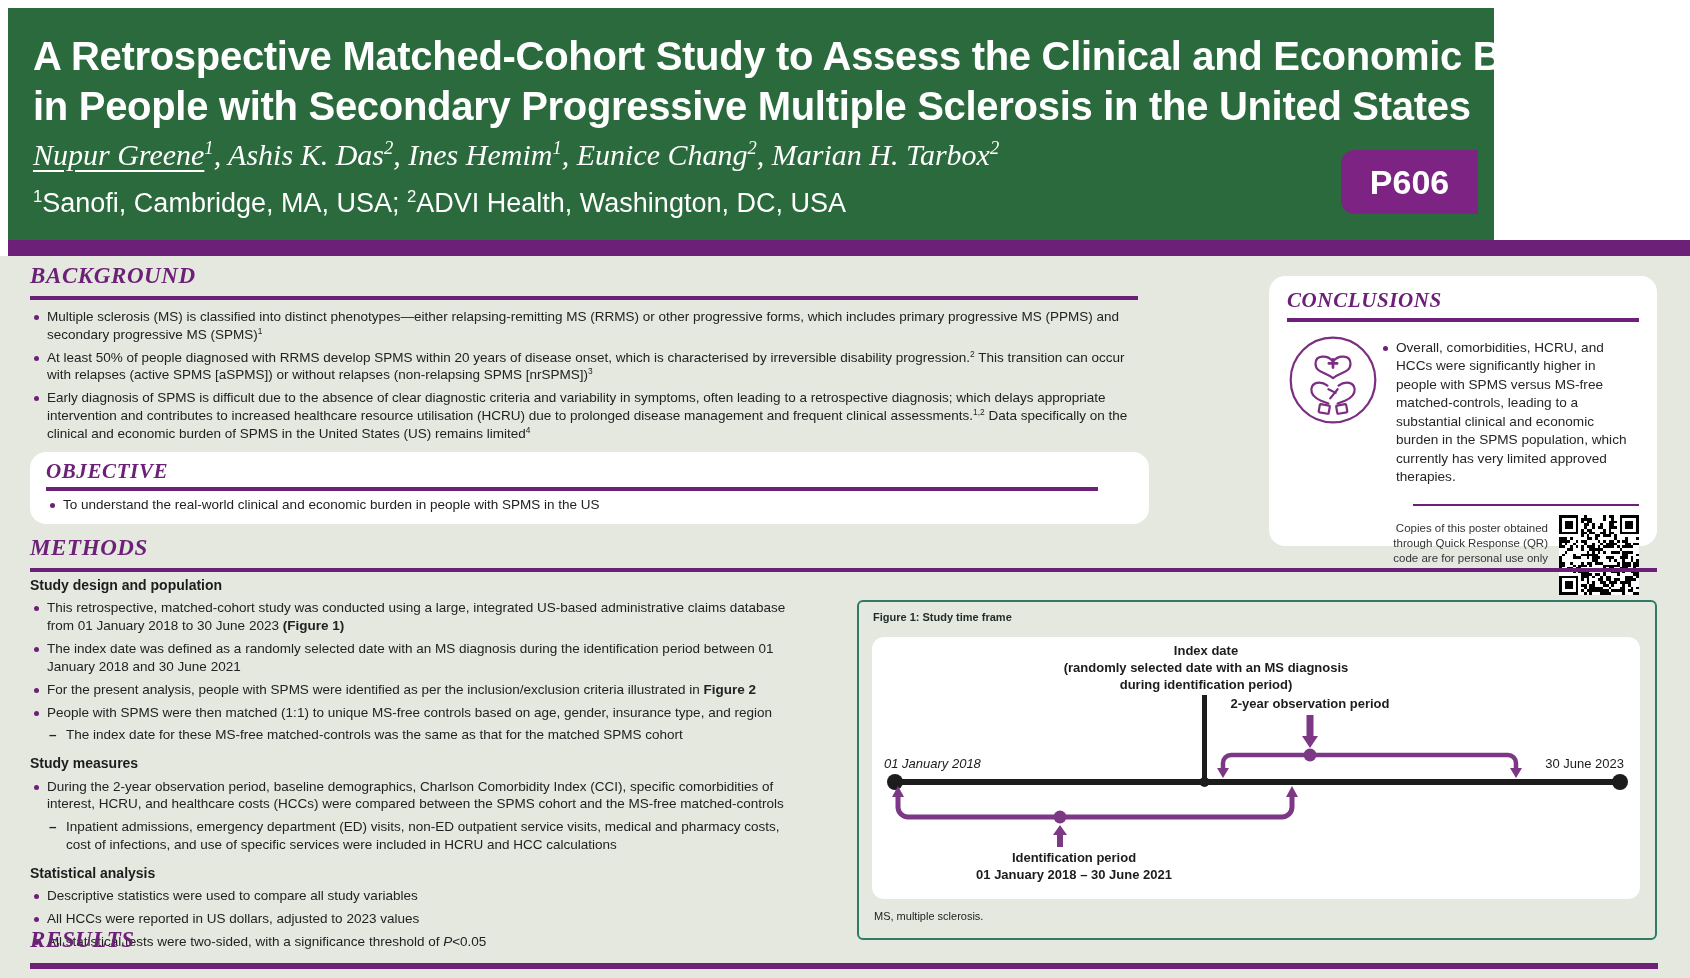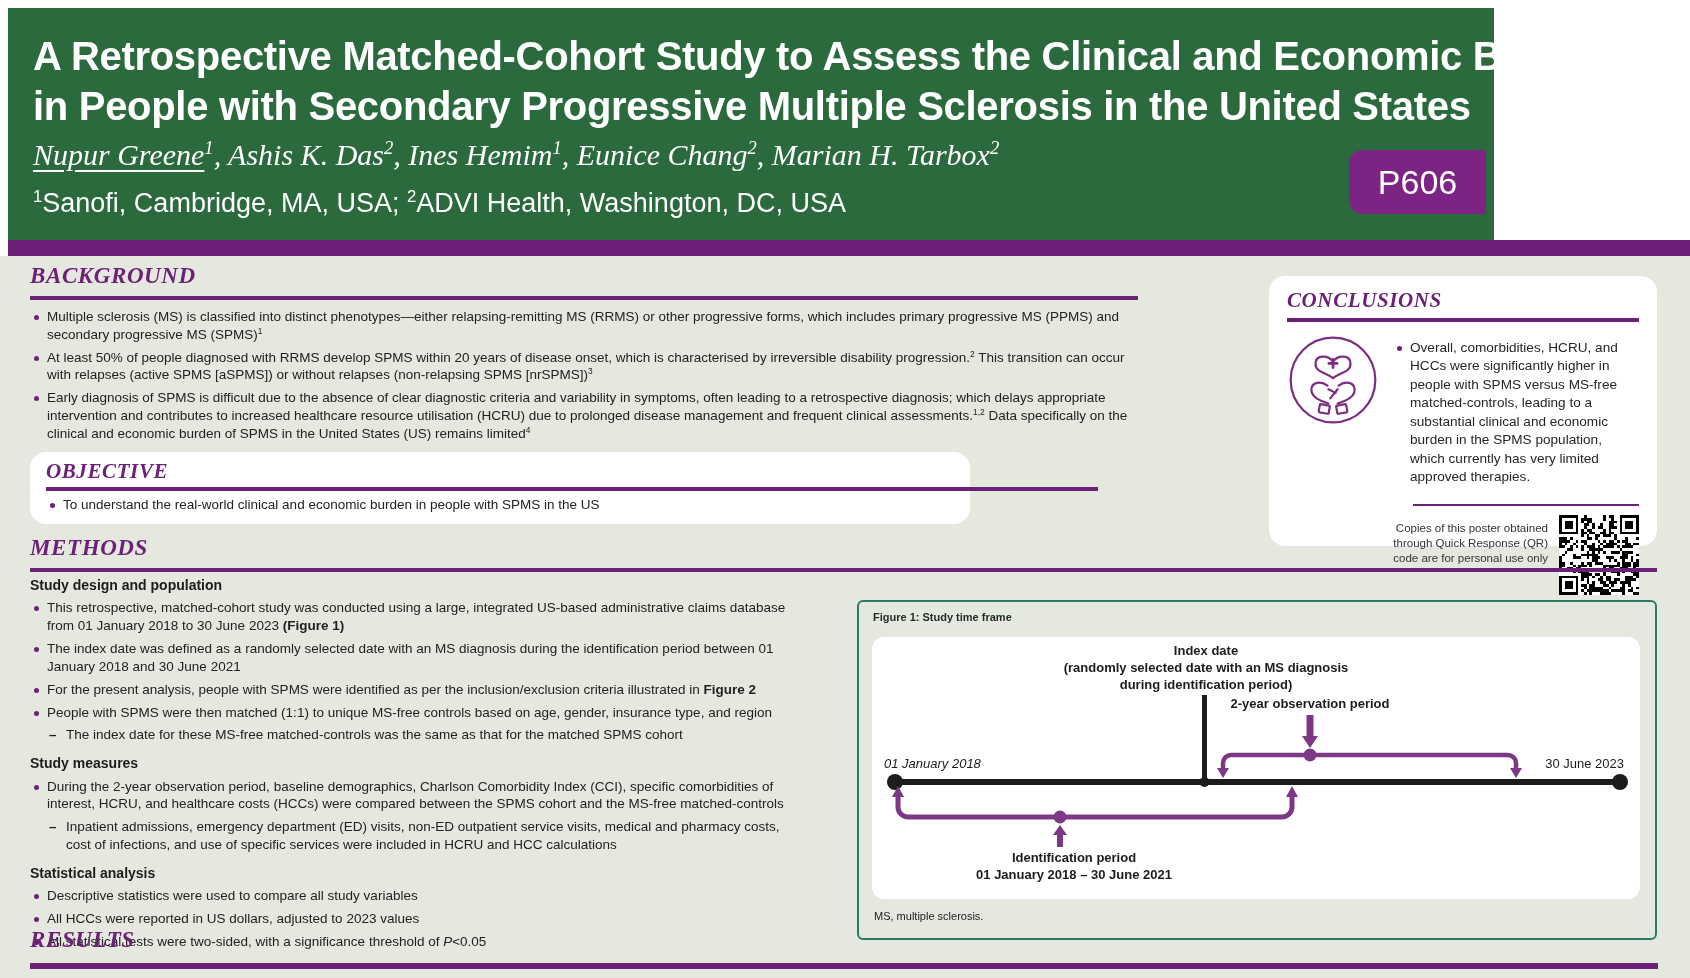--- a/index.html
+++ b/index.html
@@ -6,44 +6,44 @@
   body{font-family:"Liberation Sans",sans-serif;}
   .page{position:relative;width:1690px;height:978px;overflow:hidden;
         background:linear-gradient(to bottom,#ffffff 0,#ffffff 256px,var(--page-sage,#e4e8df) 256px,var(--page-sage,#e4e8df) 100%);}
   
   .hdr{position:absolute;left:8px;top:8px;width:1486px;height:232px;background:var(--header-green,#2a6a3c);color:#fff;}
   .title{position:absolute;left:25px;font-size:40px;font-weight:bold;letter-spacing:-0.3px;white-space:nowrap;}
   .title.l1{top:26px;} .title.l2{top:76px;}
   .authors{position:absolute;left:25px;top:130px;font-family:"Liberation Serif",serif;font-style:italic;font-size:30px;white-space:nowrap;}
   .authors u{text-underline-offset:5px;text-decoration-thickness:1.5px;}
   .affil{position:absolute;left:25px;top:180px;font-size:27px;white-space:nowrap;}
-  .badge{position:absolute;right:8px;top:142px;width:137px;height:64px;background:var(--badge-purple,#7c2383);
-         border-radius:14px 0 0 14px;color:#fff;font-size:34px;font-weight:normal;text-align:center;line-height:64px;}
+  .badge{position:absolute;right:16px;top:142px;width:137px;height:64px;background:var(--badge-purple,#7c2383);
+         border-radius:14px 0 0 14px;color:#fff;font-size:34px;font-weight:bold;text-align:center;line-height:64px;}
   .band{position:absolute;left:8px;top:240px;width:1682px;height:16px;background:var(--purple,#6d2077);}
   
   .sec-h{position:absolute;font-family:"Liberation Serif",serif;font-style:italic;font-weight:bold;
          color:var(--purple,#6d2077);font-size:23px;letter-spacing:.6px;}
   .rule{position:absolute;background:var(--purple,#6d2077);}
   
   .txt{font-size:13.5px;line-height:1.32;color:#222;}
   .bul{position:relative;padding-left:17px;margin:5px 0;}
   .bul::before{content:"";position:absolute;left:4px;top:7px;width:5px;height:5px;border-radius:50%;background:var(--purple,#6d2077);}
   .sub{position:relative;padding-left:36px;margin:4px 0;}
   .sub::before{content:"\2013";position:absolute;left:19px;top:0;color:#222;font-weight:bold;}
   sup{font-size:62%;line-height:0;vertical-align:super;}
   .m-h{font-weight:bold;font-size:14px;color:#1c1c1c;margin:10px 0 2px;}
   
   .card{position:absolute;background:#fff;border-radius:16px;}
-  .obj-card{left:30px;top:452px;width:940px;height:72px;padding:7px 16px;box-sizing:border-box;}
+  .obj-card{left:30px;top:452px;width:1119px;height:72px;padding:7px 16px;box-sizing:border-box;}
   .obj-card .sec-h{position:static;display:block;font-size:21px;}
   .obj-card .rule{position:static;display:block;width:1052px;height:3.5px;margin:3px 0 5px;}
   .con-card{left:1269px;top:276px;width:388px;height:270px;padding:12px 18px;box-sizing:border-box;}
   .con-card .sec-h{position:static;display:block;font-size:21px;}
   .con-card .rule{position:static;display:block;width:352px;height:4px;margin:5px 0 12px;}
-  .con-row{display:flex;gap:14px;align-items:flex-start;}
+  .con-row{display:flex;align-items:flex-start;}
   .con-icon{flex:0 0 92px;height:92px;}
   .con-txt{font-size:13.6px;line-height:1.36;color:#262626;}
   .c-div{height:2px;background:var(--purple,#6d2077);margin:12px 0 9px 126px;}
   .c-foot{display:flex;gap:11px;margin-left:104px;align-items:flex-start;}
   .qr-note{flex:1;font-size:11.5px;line-height:1.3;color:#333;text-align:right;padding-top:6px;}
   .qr{width:80px;height:80px;flex:0 0 80px;}
   
   .methods-col{position:absolute;left:30px;top:576px;width:764px;}
   
   .fig-card{position:absolute;left:857px;top:600px;width:800px;height:340px;border:2px solid var(--figure-border,#2e7a66);

